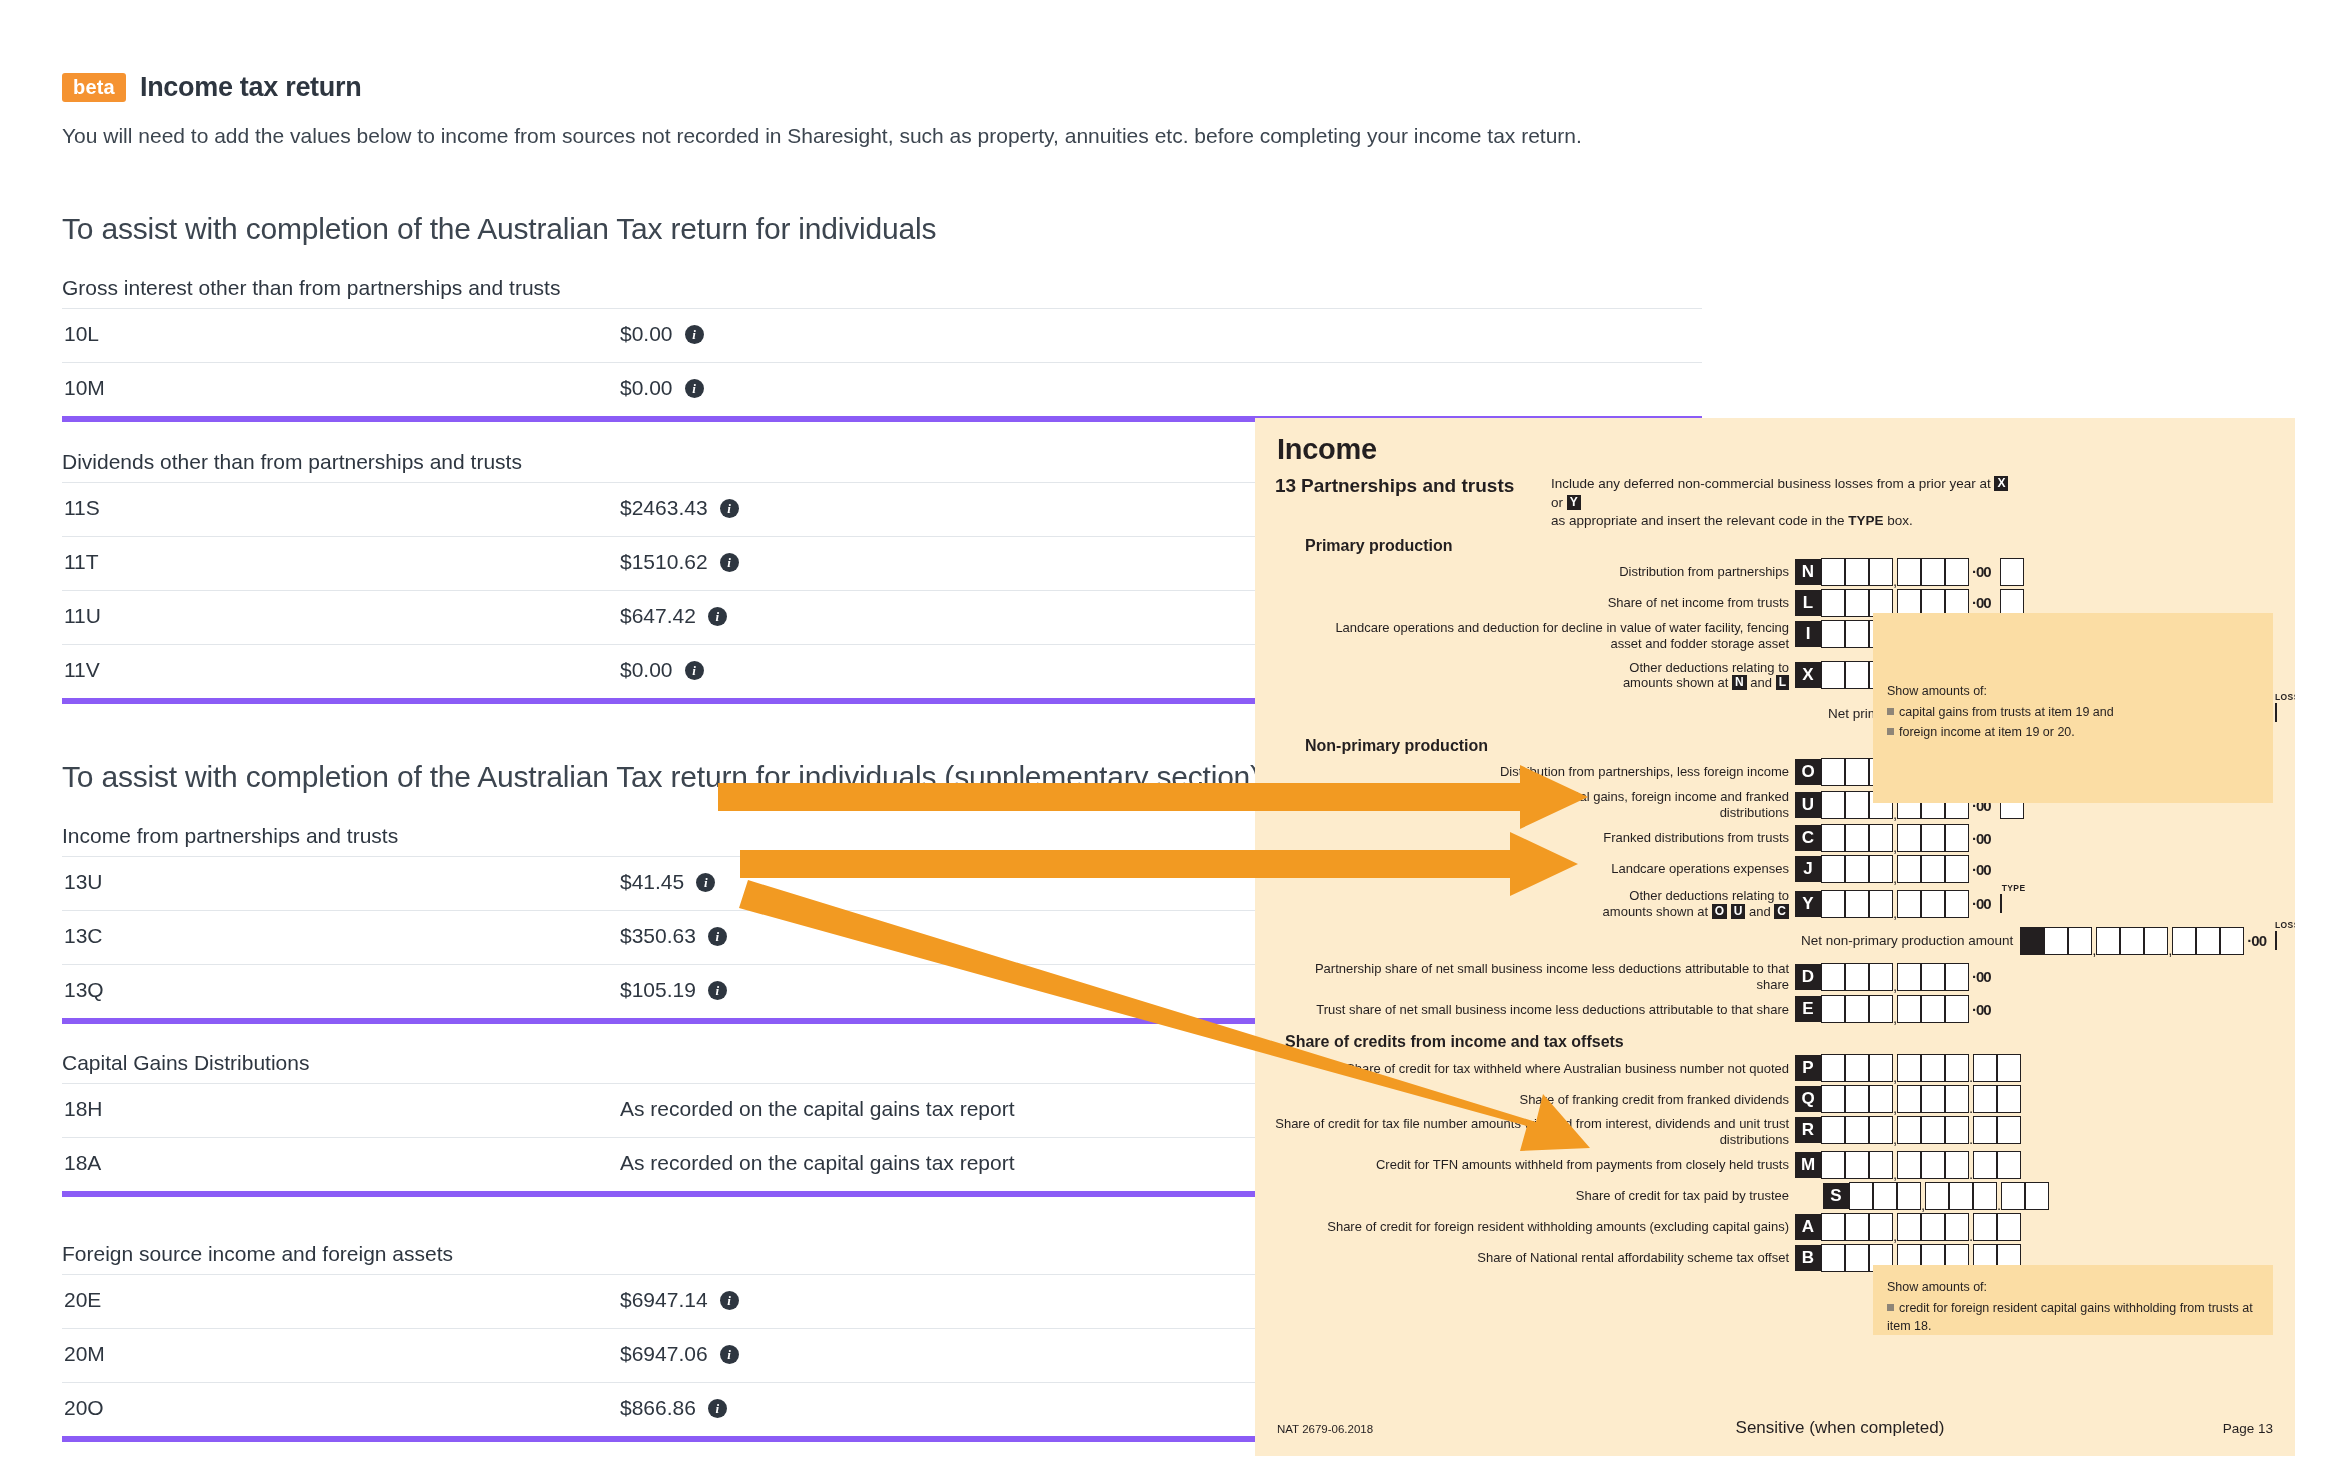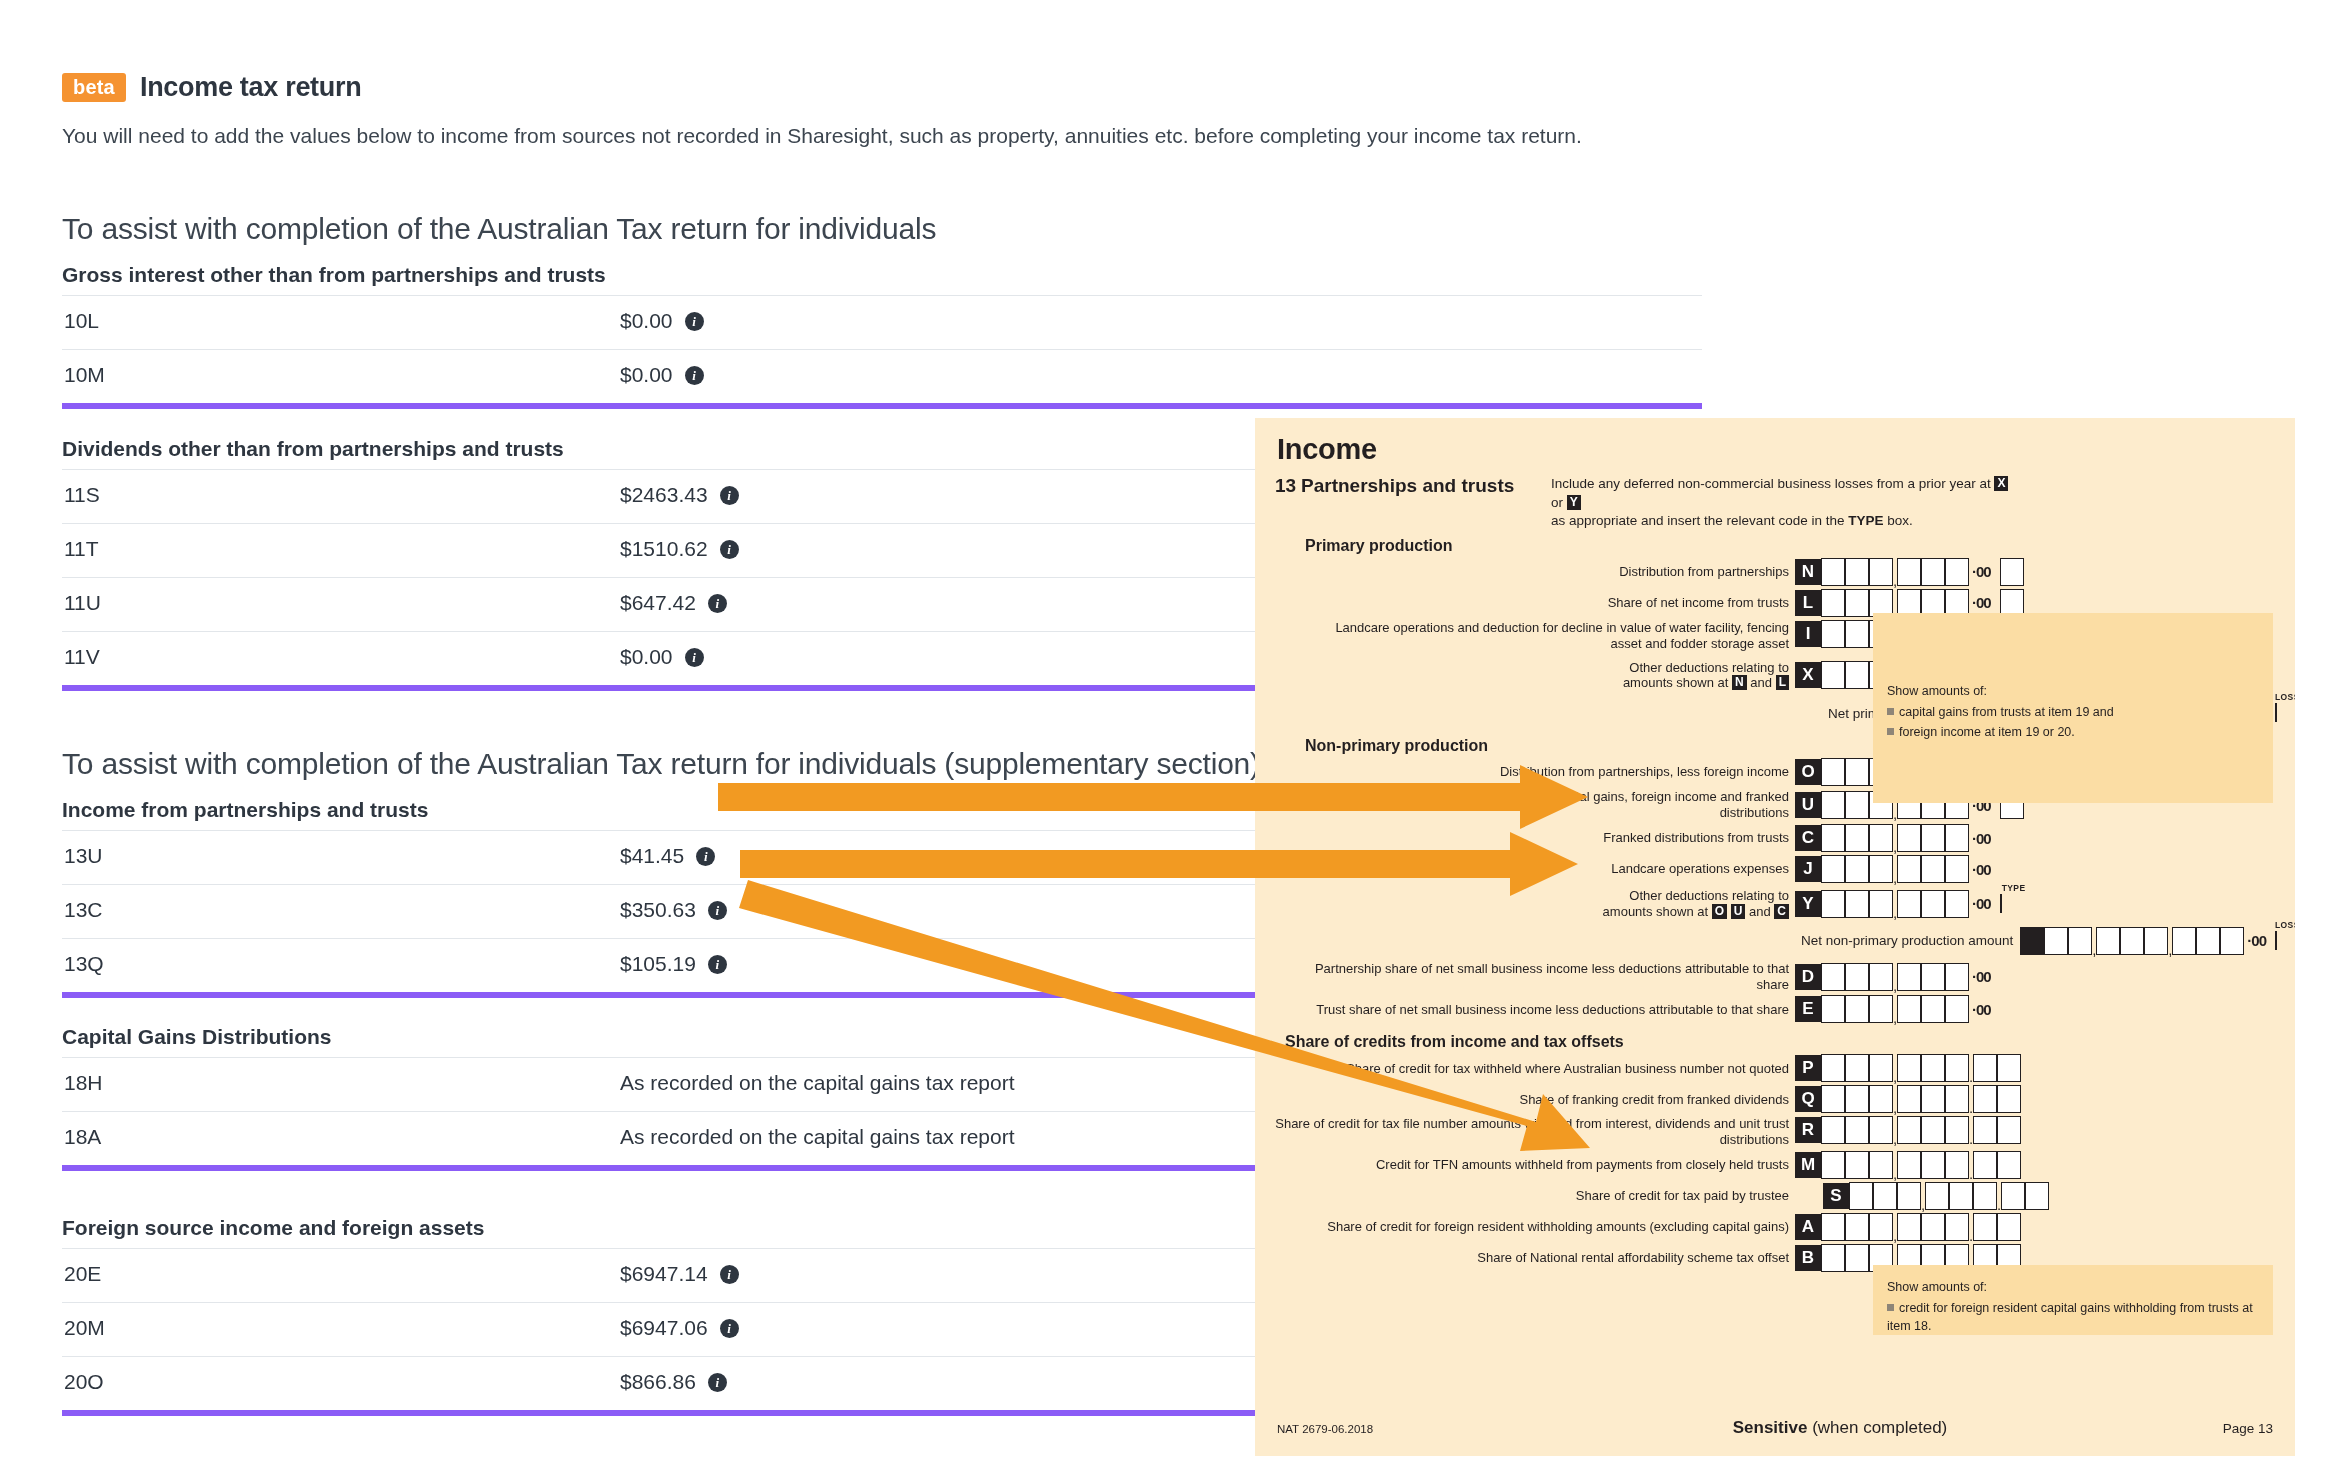--- a/index.html
+++ b/index.html
@@ -21,21 +21,21 @@
     background:#f59331; color:#ffffff; font-weight:bold; font-size:20px;
     padding:4px 11px 5px; border-radius:3px; letter-spacing:.2px; line-height:1;
   }
   .page-title { font-size:27px; font-weight:bold; color:#2e3640; letter-spacing:-.3px; }
   .intro { font-size:21px; color:#3c454f; margin-top:21px; }
 
   .section-title {
     font-size:30px; color:#3c454f; font-weight:normal;
     margin:64px 0 0 0; letter-spacing:-.2px;
   }
-  .group-title { font-size:21px; font-weight:bold; color:#2e3640; margin:17px 0 0 0; }
+  .group-title { font-size:21px; font-weight:normal; color:#2e3640; margin:30px 0 0 0; }
 
   table.rows { border-collapse:collapse; width:1640px; margin-top:8px; table-layout:fixed; }
   table.rows tr { }
   table.rows td {
     border-top:1px solid #e2e6ea;
     padding:13px 0 16px 2px;
     font-size:21px; color:#2e3640; height:49px; vertical-align:middle;
   }
   table.rows tr:last-child td { border-bottom:6px solid #8b5cf6; }
   td.code { width:556px; }
@@ -87,21 +87,21 @@
   .net-row { display:flex; align-items:center; justify-content:flex-end; }
   .net-label { font-size:13.5px; padding-right:7px; }
 
   .amt-panel { position:absolute; background:#fbdda4; }
   .panel-text { font-size:12.5px; line-height:1.42; }
   .bullet-sq { display:inline-block; width:7px; height:7px; background:#8e8577; margin-right:5px; vertical-align:1px; }
 
   .ato-foot { position:absolute; left:0; bottom:18px; width:100%; display:flex; align-items:baseline; }
   .foot-nat { font-size:11.5px; margin-left:22px; width:300px; }
   .foot-mid { font-size:17px; flex:1; text-align:center; }
-  .foot-mid b { font-weight:bold;text-align:right; }
+  .foot-mid b { font-weight:normal;text-align:right; }
   .foot-page { font-size:13.5px; width:170px; text-align:right; margin-right:22px; }
 
   .inlinecode {
     display:inline-block; background:#231f20; color:#fff; font-weight:bold;
     font-size:12px; padding:0 3px; line-height:15px; vertical-align:1px;
   }
 
   
   #arrows { position:absolute; left:0; top:0; width:2325px; height:1480px; pointer-events:none; }
 </style>

